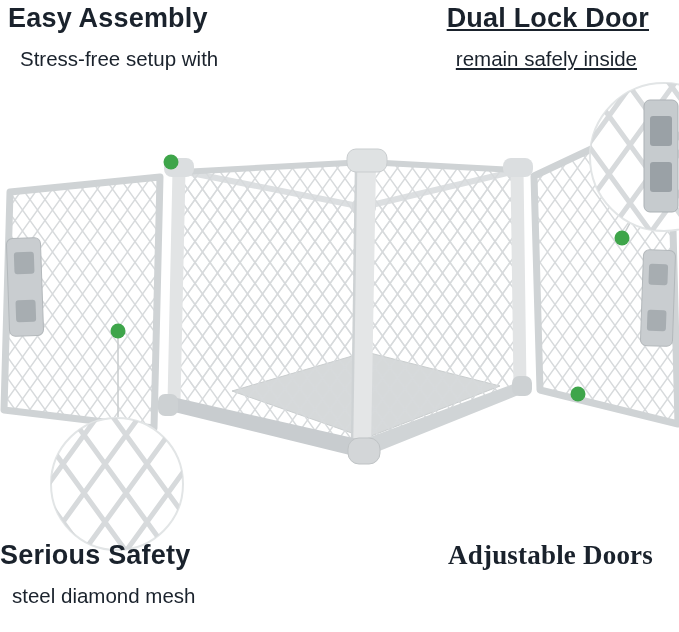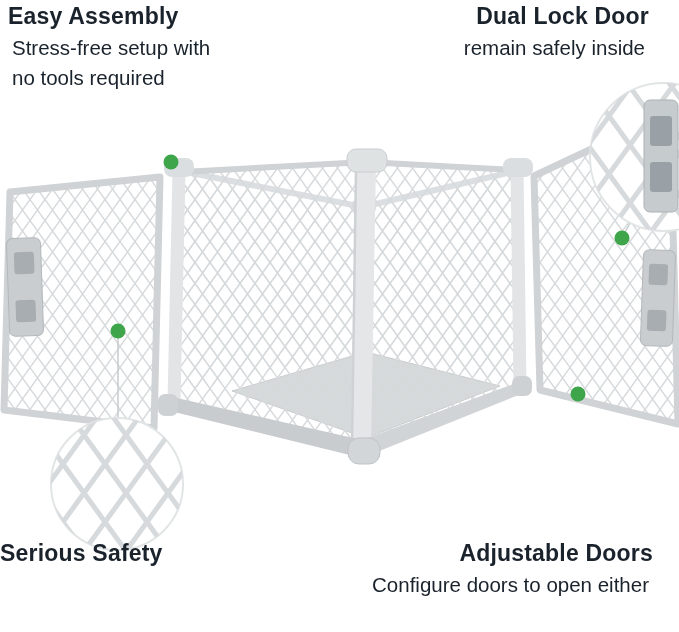--- a/index.html
+++ b/index.html
@@ -4,26 +4,26 @@
 <style>
   html,body{margin:0;padding:0;}
   body{
     width:679px;height:632px;position:relative;overflow:hidden;
     background:#ffffff;
     font-family:"Liberation Sans", sans-serif;
     color:var(--text-color,#1a222c);
   }
   #scene{position:absolute;left:0;top:0;}
   .feature{position:absolute;}
-  .feature h2{margin:0 0 5px 0;font-size:23px;font-weight:700;letter-spacing:.2px;color:var(--text-color,#1a222c);}
-  .feature p{margin:4px;font-size:20.5px;line-height:26px;color:var(--text-color,#1a222c);}
+  .feature h2{margin:0 0 5px 0;font-size:27px;font-weight:700;letter-spacing:.2px;color:var(--text-color,#1a222c);}
+  .feature p{margin:12px;font-size:20.5px;line-height:26px;color:var(--text-color,#1a222c);}
   .tl{left:8px;top:3px;}
-  .tr{right:30px;top:3px;text-align:right;}
+  .tr{right:30px;top:3px;text-align:right;text-decoration:underline;}
   .bl{left:0;top:540px;width:216px;}
-  .br{right:26px;top:540px;text-align:right;}
+  .br{right:26px;top:540px;text-align:center;font-family:Liberation Serif, serif;}
 </style>
 </head>
 <body>
 
 <svg id="scene" width="679" height="632" viewBox="0 0 679 632">
   <defs>
     <pattern id="mesh" width="15" height="21" patternUnits="userSpaceOnUse">
       <path d="M7.5 0 L15 10.5 L7.5 21 L0 10.5 Z" fill="none" stroke-width="1.4" style="stroke:var(--mesh-gray,#d7dadc)"></path>
     </pattern>
     <pattern id="meshZoom" width="42" height="58" patternUnits="userSpaceOnUse">
@@ -110,28 +110,27 @@
 
   <circle cx="171" cy="162" r="7.5" style="fill:var(--accent-green,#3ea54a)"></circle>
   <circle cx="622" cy="238" r="7.5" style="fill:var(--accent-green,#3ea54a)"></circle>
   <circle cx="118" cy="331" r="7.5" style="fill:var(--accent-green,#3ea54a)"></circle>
   <circle cx="578" cy="394" r="7.5" style="fill:var(--accent-green,#3ea54a)"></circle>
 </svg>
 
 <div class="feature tl">
   <h2>Easy Assembly</h2>
   <p>Stress-free setup with</p>
-  <p>no tools required</p>
 </div>
 
 <div class="feature tr">
   <h2>Dual Lock Door</h2>
   <p>remain safely inside</p>
 </div>
 
 <div class="feature bl">
   <h2>Serious Safety</h2>
+  <p>steel diamond mesh</p>
 </div>
 
 <div class="feature br">
   <h2>Adjustable Doors</h2>
-  <p>Configure doors to open either</p>
 </div>
 
 </body></html>

